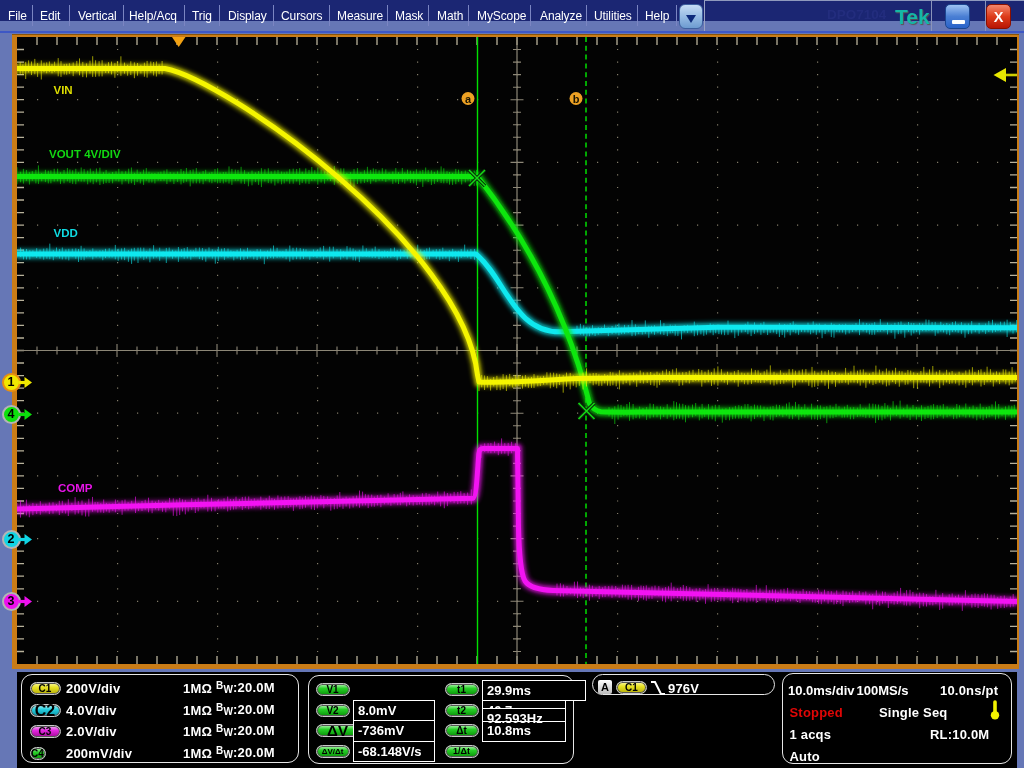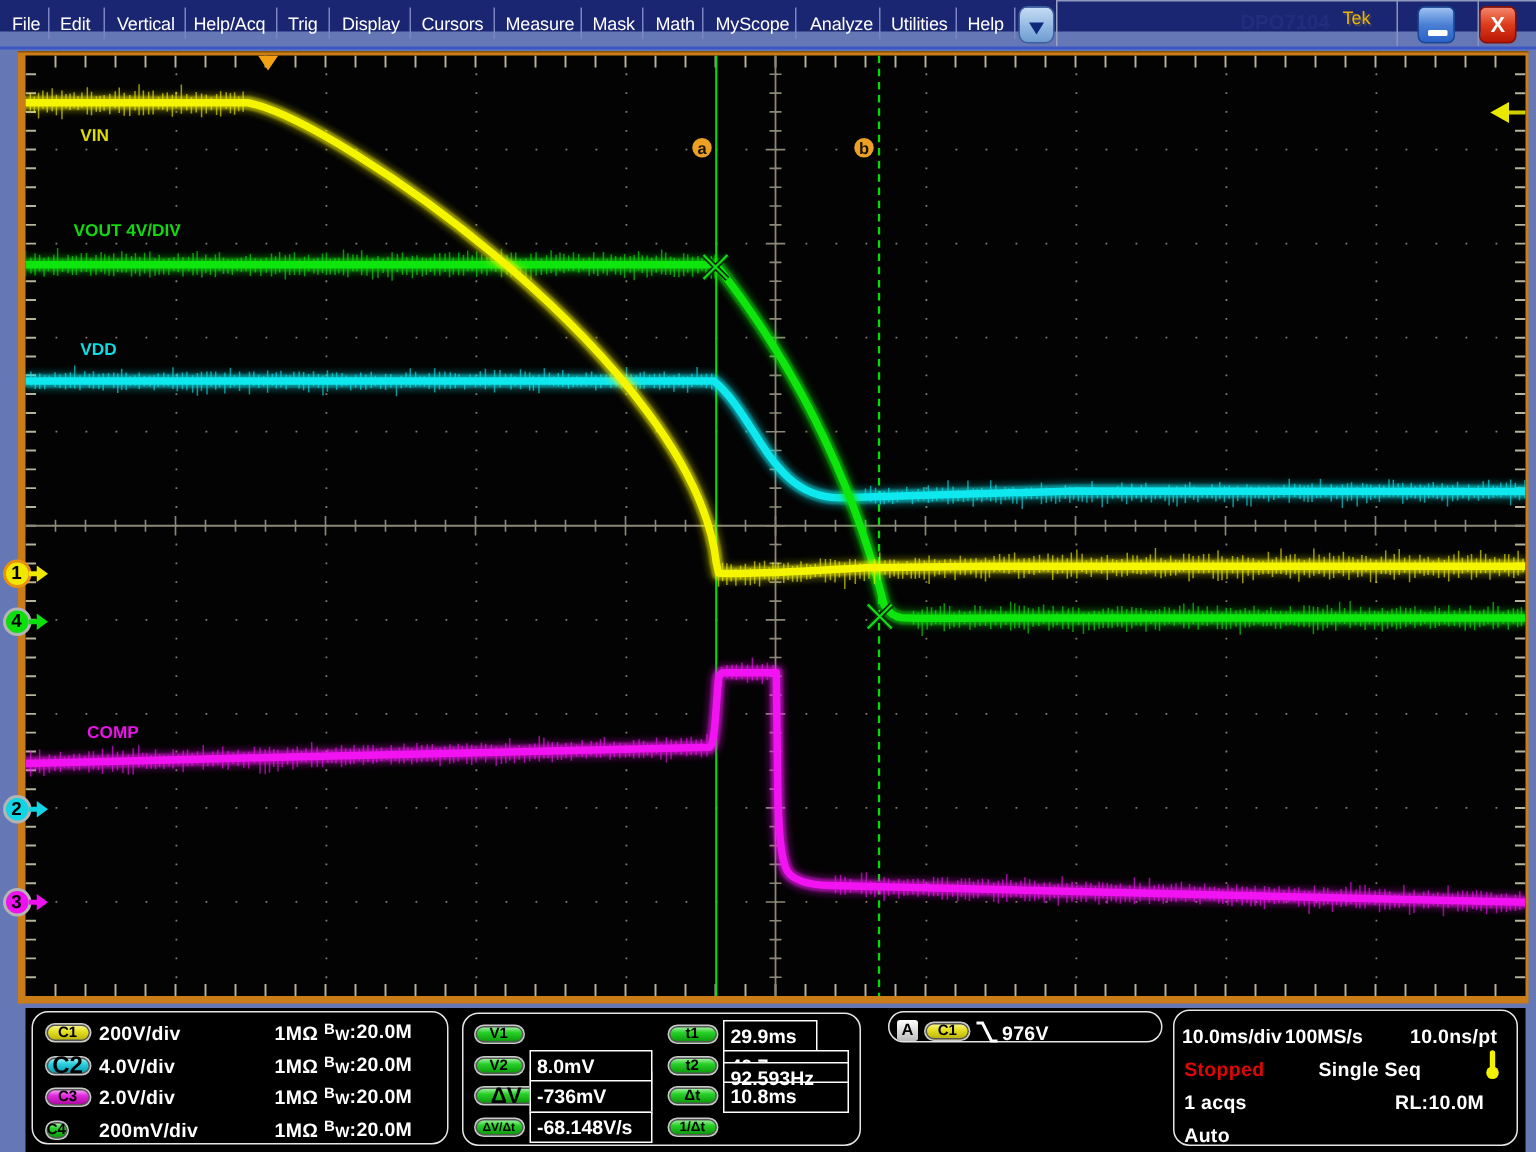--- a/index.html
+++ b/index.html
@@ -1,19 +1,19 @@
 <!DOCTYPE html>
 <html><head><meta charset="utf-8"><style>
 * {margin:0;padding:0;box-sizing:border-box}
 html,body {width:1024px;height:768px;overflow:hidden;background:#6677b6;font-family:"Liberation Sans",sans-serif}
 #menubar {position:absolute;left:0;top:0;width:1024px;height:21px;background:#1b2673}
 .mi {position:absolute;top:9px;color:#fff;font-size:12px;letter-spacing:-0.1px}
 .msep {position:absolute;top:5px;width:1px;height:21px;background:#7b85c2}
 .dpo {position:absolute;left:827px;top:7px;color:#232d7e;font-size:13.5px;font-weight:bold}
-.tek {position:absolute;left:895px;top:5px;color:#eab308;font-size:12px;font-weight:normal;text-shadow:1px 1px 1px #555}
+.tek {position:absolute;left:895px;top:5px;color:#14b8a6;font-size:21px;font-weight:bold;text-shadow:1px 1px 1px #555}
 .ddbtn {position:absolute;left:678.5px;top:3.5px;width:24px;height:25.5px;border-radius:6px;background:linear-gradient(180deg,#c6dcf4 0%,#93b9e2 55%,#6d9bd0 100%);border:1px solid #3d5f9e}
 .ddtri {position:absolute;left:6px;top:10px;width:0;height:0;border-left:5.5px solid transparent;border-right:5.5px solid transparent;border-top:8.5px solid #0d2a7a}
 .minbtn {position:absolute;left:944.7px;top:4.2px;width:25.5px;height:25.2px;border-radius:5px;background:linear-gradient(180deg,#9ec2f2 0%,#4a7fd4 50%,#2a62c8 100%);border:1px solid #1c4690}
 .minbar {position:absolute;left:6px;top:15px;width:13px;height:3.8px;background:#fff;border-radius:1px}
 .clsbtn {position:absolute;left:986px;top:4.2px;width:25px;height:25.2px;border-radius:5px;background:linear-gradient(180deg,#f4876d 0%,#dd3c1b 50%,#b81504 100%);border:1px solid #8c1000;color:#fff;font-weight:bold;font-size:14.5px;text-align:center;line-height:24px}
 #mline {position:absolute;left:0;top:30.8px;width:1024px;height:2.1px;background:#3d57c5}
 #gratframe {position:absolute;left:12px;top:33.5px;width:1007px;height:635px;background:#c97c17;border-top:1px solid #8a5408}
 #gratinner {position:absolute;left:17px;top:36.5px;width:1000px;height:627px;background:#030303}
 #readout {position:absolute;left:16.5px;top:671.5px;width:1000.5px;height:96.5px;background:#000}
 .panel {position:absolute;background:#000;border:1.6px solid #e6e6e6;border-radius:11px}
@@ -138,21 +138,21 @@
 <div class="panel" style="left:308px;top:674.5px;width:266px;height:89px"></div>
 <div class="pill" style="left:315.5px;top:683.0px;width:34px;height:13px;background:linear-gradient(180deg,#b8f8b8 0%,#28d028 40%,#079307 100%);font-size:10px;color:#000">V1</div>
 <div class="vbox" style="left:353px;top:714px;width:82px;height:29px">744mV</div>
 <div class="pill" style="left:315.5px;top:703.5px;width:34px;height:13px;background:linear-gradient(180deg,#b8f8b8 0%,#28d028 40%,#079307 100%);font-size:10px;color:#000">V2</div>
 <div class="vbox" style="left:353px;top:700.2px;width:82px;height:21.2px">8.0mV</div>
 <div class="pill" style="left:315.5px;top:724.0px;width:44px;height:13px;background:linear-gradient(180deg,#b8f8b8 0%,#28d028 40%,#079307 100%);font-size:15px;color:#000">ΔV</div>
 <div class="vbox" style="left:353px;top:720.4px;width:82px;height:21.2px">-736mV</div>
 <div class="pill" style="left:315.5px;top:744.5px;width:34px;height:13px;background:linear-gradient(180deg,#b8f8b8 0%,#28d028 40%,#079307 100%);font-size:8px;color:#000">ΔV/Δt</div>
 <div class="vbox" style="left:353px;top:740.6px;width:82px;height:21.2px">-68.148V/s</div>
 <div class="pill" style="left:444.5px;top:683.0px;width:34px;height:13px;background:linear-gradient(180deg,#b8f8b8 0%,#28d028 40%,#079307 100%);font-size:10px;color:#000">t1</div>
-<div class="vbox" style="left:482px;top:680.0px;width:63px;height:21.2px">29.9ms</div>
+<div class="vbox" style="left:482px;top:680.0px;width:104px;height:21.2px">29.9ms</div>
 <div class="pill" style="left:444.5px;top:703.5px;width:34px;height:13px;background:linear-gradient(180deg,#b8f8b8 0%,#28d028 40%,#079307 100%);font-size:10px;color:#000">t2</div>
 <div class="vbox" style="left:482px;top:700.2px;width:84px;height:21.2px">40.7ms</div>
 <div class="pill" style="left:444.5px;top:724.0px;width:34px;height:13px;background:linear-gradient(180deg,#b8f8b8 0%,#28d028 40%,#079307 100%);font-size:10px;color:#000">Δt</div>
 <div class="vbox" style="left:482px;top:720.4px;width:84px;height:21.2px">10.8ms</div>
 <div class="pill" style="left:444.5px;top:744.5px;width:34px;height:13px;background:linear-gradient(180deg,#b8f8b8 0%,#28d028 40%,#079307 100%);font-size:9px;color:#000">1/Δt</div>
 <div class="vbox" style="left:482px;top:708px;width:84px;height:14px">92.593Hz</div>
 <div class="panel" style="left:592px;top:674px;width:183px;height:21px"></div>
 <div style="position:absolute;left:598px;top:680px;width:14px;height:14px;background:linear-gradient(180deg,#fff,#bbb);border-radius:2px;color:#000;font-weight:bold;font-size:11px;text-align:center;line-height:14px">A</div>
 <div class="pill" style="left:616px;top:681px;width:31px;height:13px;background:linear-gradient(180deg,#fbf9a0 0%,#e8e224 40%,#b5ae08 100%);font-size:10px;color:#000">C1</div>
 <svg style="position:absolute;left:650px;top:680px" width="16" height="16" viewBox="0 0 16 16">

